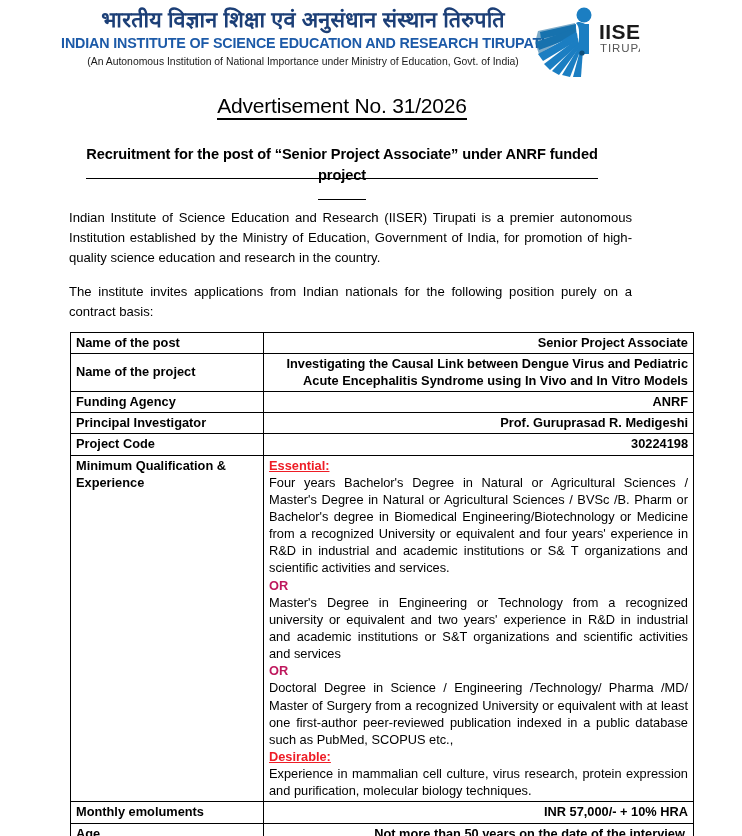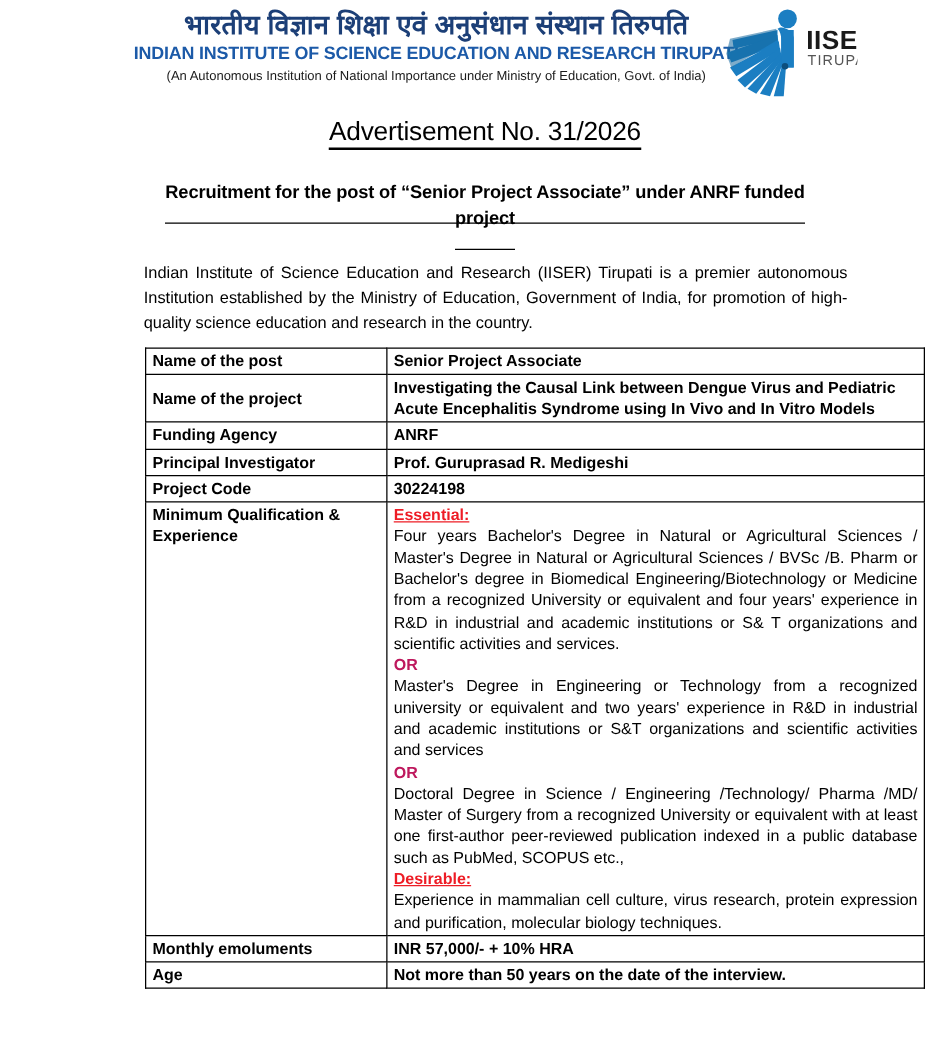--- a/index.html
+++ b/index.html
@@ -14,21 +14,20 @@
     font-family: "Liberation Sans", sans-serif;
     color: #000000;
     -webkit-font-smoothing: antialiased;
   }
 
   .page {
     position: relative;
     width: 684px;
     height: 836px;
     box-sizing: border-box;
-    margin-left: 46px;
   }
 
   
   .header {
     position: relative;
     padding: 8px 0 4px 0;
     height: 80px;
     box-sizing: border-box;
   }
   .header-text {
@@ -132,20 +131,21 @@
     width: 182px;
     font-weight: bold;
     font-size: 13px;
     vertical-align: middle;
   }
   td.lbl.midv { vertical-align: middle; }
   td.val {
     font-weight: bold;
     font-size: 13px;
     vertical-align: middle;
+    text-align: right;
   }
   td.val.normal { font-weight: bold; }
 
   .row-tall td { padding-top: 3px; padding-bottom: 3px; }
 
   
   td.qual {
     font-weight: normal;
     font-size: 12.7px;
     line-height: 1.345;
@@ -220,20 +220,21 @@
 
   <div class="adv-no">
     <span>Advertisement No. 31/2026</span>
   </div>
 
   <div class="recruit-line">
     <span class="u">Recruitment for the post of “Senior Project Associate” under ANRF funded project</span>
   </div>
 
   <div class="para p1">Indian Institute of Science Education and Research (IISER) Tirupati is a premier autonomous Institution established by the Ministry of Education, Government of India, for promotion of high-quality science education and research in the country.</div>
+  <div class="para p2">The institute invites applications from Indian nationals for the following position purely on a contract basis:</div>
 
   <div class="tbl-wrap">
     <table class="main">
       <tbody>
         <tr>
           <td class="lbl">Name of the post</td>
           <td class="val">Senior Project Associate</td>
         </tr>
         <tr class="row-tall">
           <td class="lbl midv">Name of the project</td>

